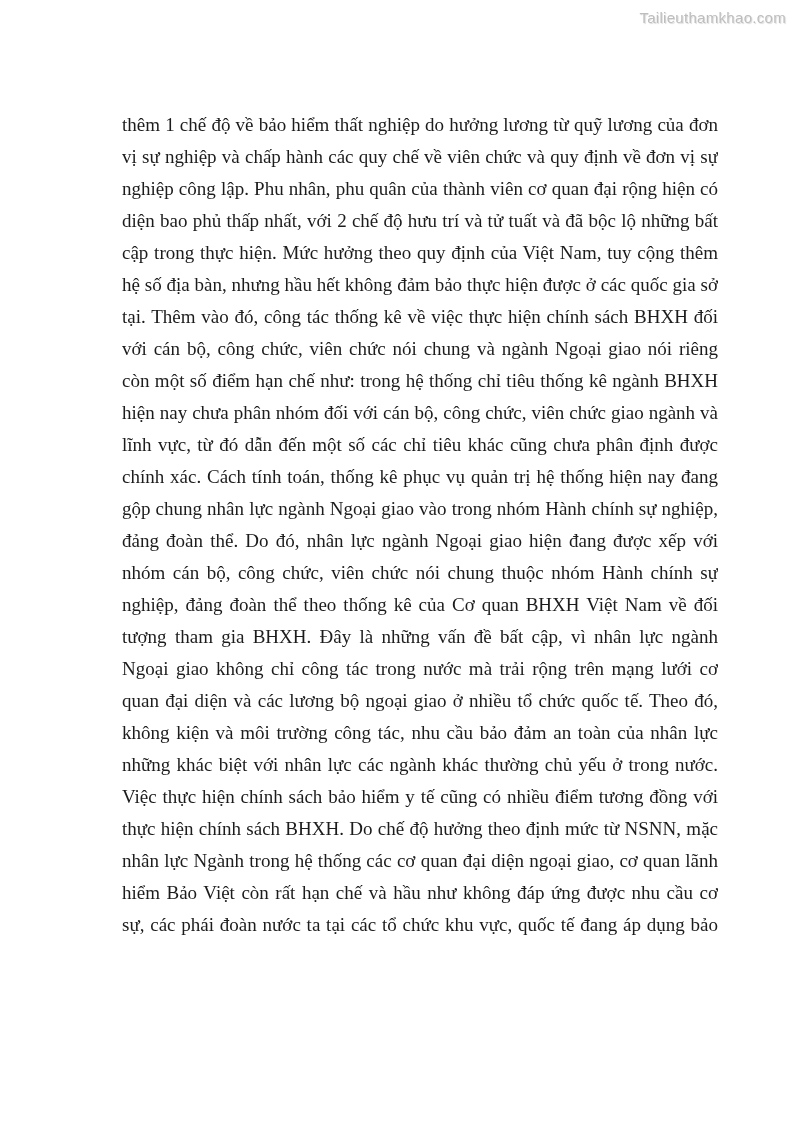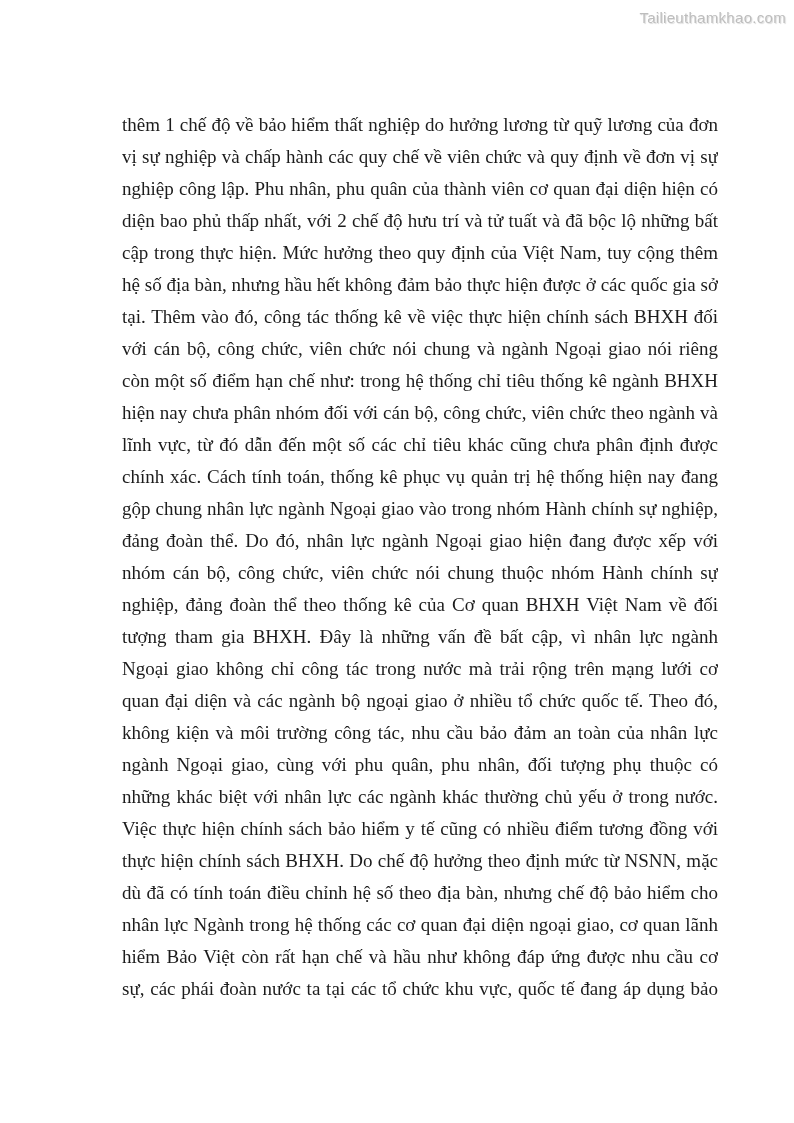--- a/index.html
+++ b/index.html
@@ -60,42 +60,40 @@
 </head>
 <body>
 
 <div class="page">
 
   <div class="watermark">Tailieuthamkhao.com</div>
 
   <div class="text-block">
     <div class="text-line">thêm 1 chế độ về bảo hiểm thất nghiệp do hưởng lương từ quỹ lương của đơn</div>
       <div class="text-line">vị sự nghiệp và chấp hành các quy chế về viên chức và quy định về đơn vị sự</div>
-      <div class="text-line">nghiệp công lập. Phu nhân, phu quân của thành viên cơ quan đại diện hiện có</div>
+      <div class="text-line">nghiệp công lập. Phu nhân, phu quân của thành viên cơ quan đại rộng hiện có</div>
       <div class="text-line">diện bao phủ thấp nhất, với 2 chế độ hưu trí và tử tuất và đã bộc lộ những bất</div>
       <div class="text-line">cập trong thực hiện. Mức hưởng theo quy định của Việt Nam, tuy cộng thêm</div>
       <div class="text-line">hệ số địa bàn, nhưng hầu hết không đảm bảo thực hiện được ở các quốc gia sở</div>
       <div class="text-line">tại. Thêm vào đó, công tác thống kê về việc thực hiện chính sách BHXH đối</div>
       <div class="text-line">với cán bộ, công chức, viên chức nói chung và ngành Ngoại giao nói riêng</div>
       <div class="text-line">còn một số điểm hạn chế như: trong hệ thống chỉ tiêu thống kê ngành BHXH</div>
-      <div class="text-line">hiện nay chưa phân nhóm đối với cán bộ, công chức, viên chức theo ngành và</div>
+      <div class="text-line">hiện nay chưa phân nhóm đối với cán bộ, công chức, viên chức giao ngành và</div>
       <div class="text-line">lĩnh vực, từ đó dẫn đến một số các chỉ tiêu khác cũng chưa phân định được</div>
       <div class="text-line">chính xác. Cách tính toán, thống kê phục vụ quản trị hệ thống hiện nay đang</div>
       <div class="text-line">gộp chung nhân lực ngành Ngoại giao vào trong nhóm Hành chính sự nghiệp,</div>
       <div class="text-line">đảng đoàn thể. Do đó, nhân lực ngành Ngoại giao hiện đang được xếp với</div>
       <div class="text-line">nhóm cán bộ, công chức, viên chức nói chung thuộc nhóm Hành chính sự</div>
       <div class="text-line">nghiệp, đảng đoàn thể theo thống kê của Cơ quan BHXH Việt Nam về đối</div>
       <div class="text-line">tượng tham gia BHXH. Đây là những vấn đề bất cập, vì nhân lực ngành</div>
       <div class="text-line">Ngoại giao không chỉ công tác trong nước mà trải rộng trên mạng lưới cơ</div>
-      <div class="text-line">quan đại diện và các ngành bộ ngoại giao ở nhiều tổ chức quốc tế. Theo đó,</div>
+      <div class="text-line">quan đại diện và các lương bộ ngoại giao ở nhiều tổ chức quốc tế. Theo đó,</div>
       <div class="text-line">không kiện và môi trường công tác, nhu cầu bảo đảm an toàn của nhân lực</div>
-      <div class="text-line">ngành Ngoại giao, cùng với phu quân, phu nhân, đối tượng phụ thuộc có</div>
       <div class="text-line">những khác biệt với nhân lực các ngành khác thường chủ yếu ở trong nước.</div>
       <div class="text-line">Việc thực hiện chính sách bảo hiểm y tế cũng có nhiều điểm tương đồng với</div>
       <div class="text-line">thực hiện chính sách BHXH. Do chế độ hưởng theo định mức từ NSNN, mặc</div>
-      <div class="text-line">dù đã có tính toán điều chỉnh hệ số theo địa bàn, nhưng chế độ bảo hiểm cho</div>
       <div class="text-line">nhân lực Ngành trong hệ thống các cơ quan đại diện ngoại giao, cơ quan lãnh</div>
       <div class="text-line">hiểm Bảo Việt còn rất hạn chế và hầu như không đáp ứng được nhu cầu cơ</div>
       <div class="text-line">sự, các phái đoàn nước ta tại các tổ chức khu vực, quốc tế đang áp dụng bảo</div>
   </div>
 
 
 </div>
 
 </body></html>

